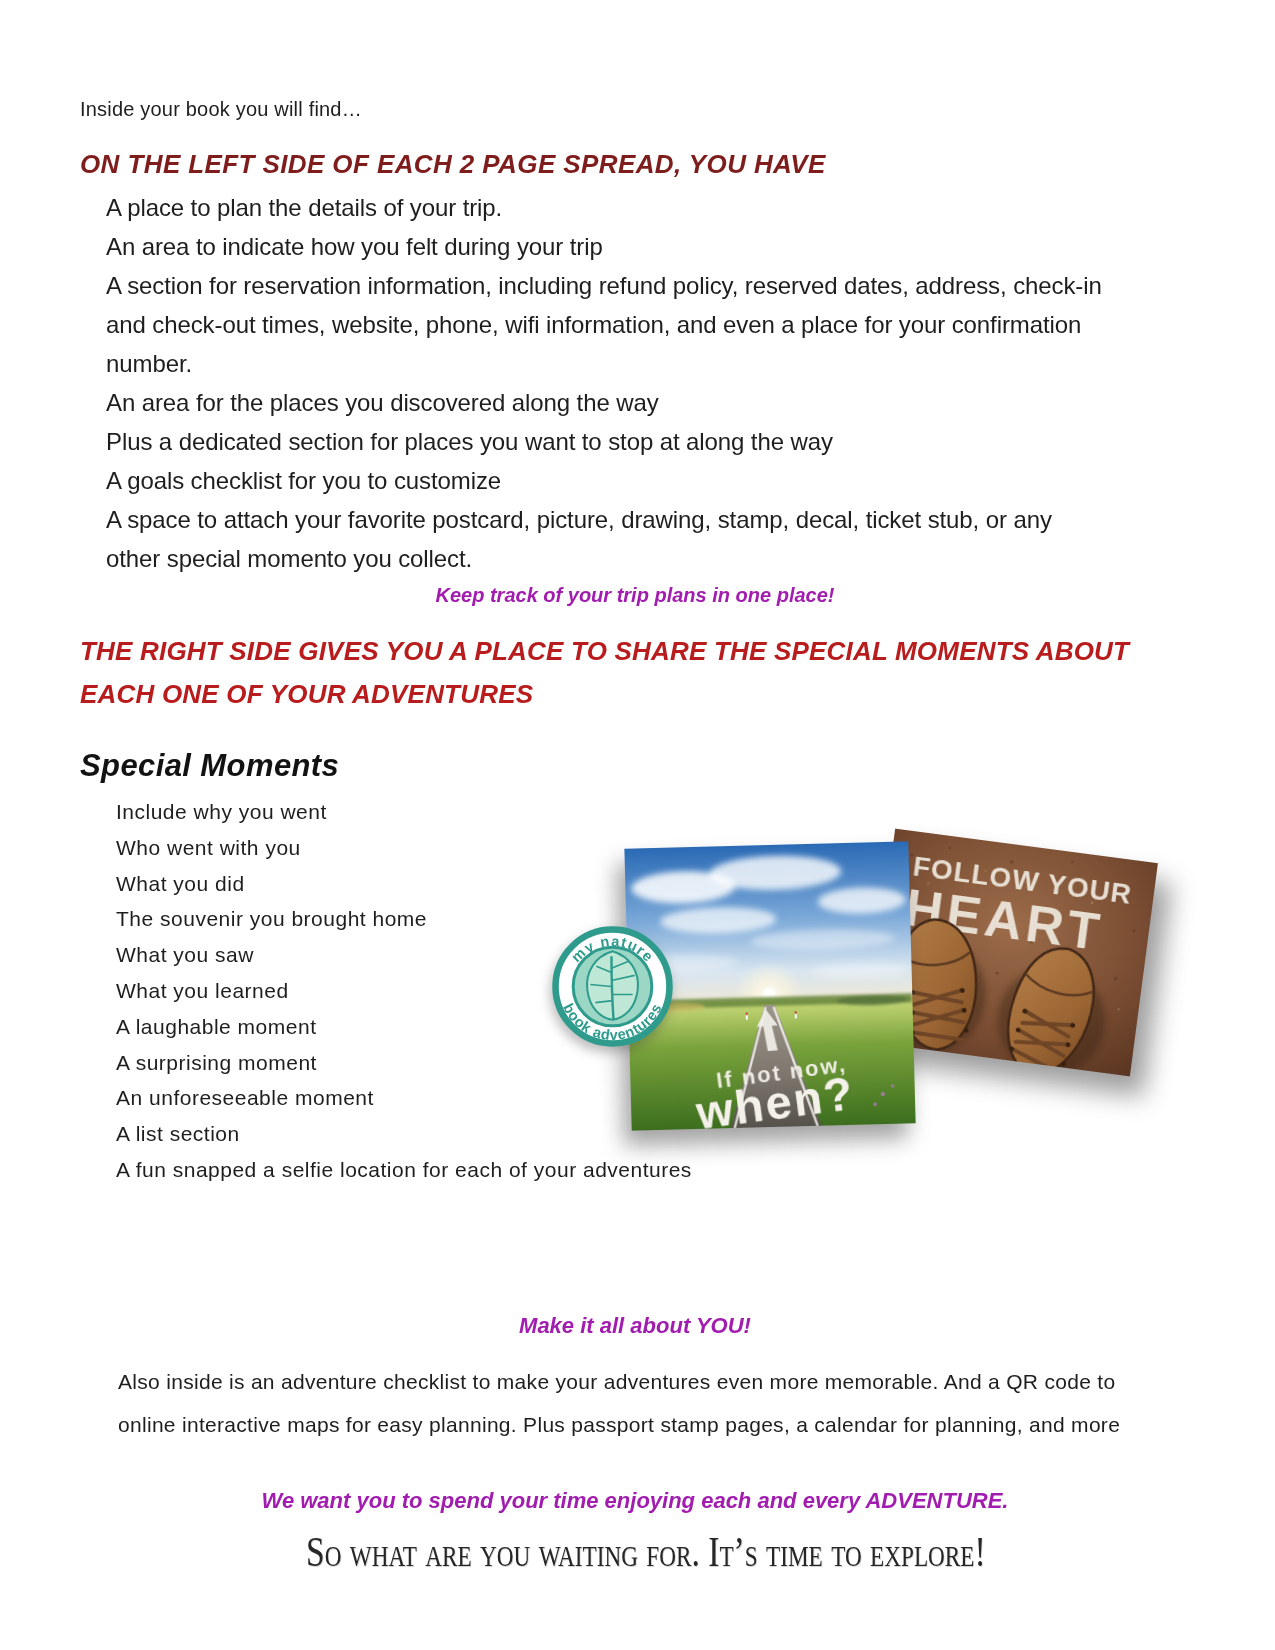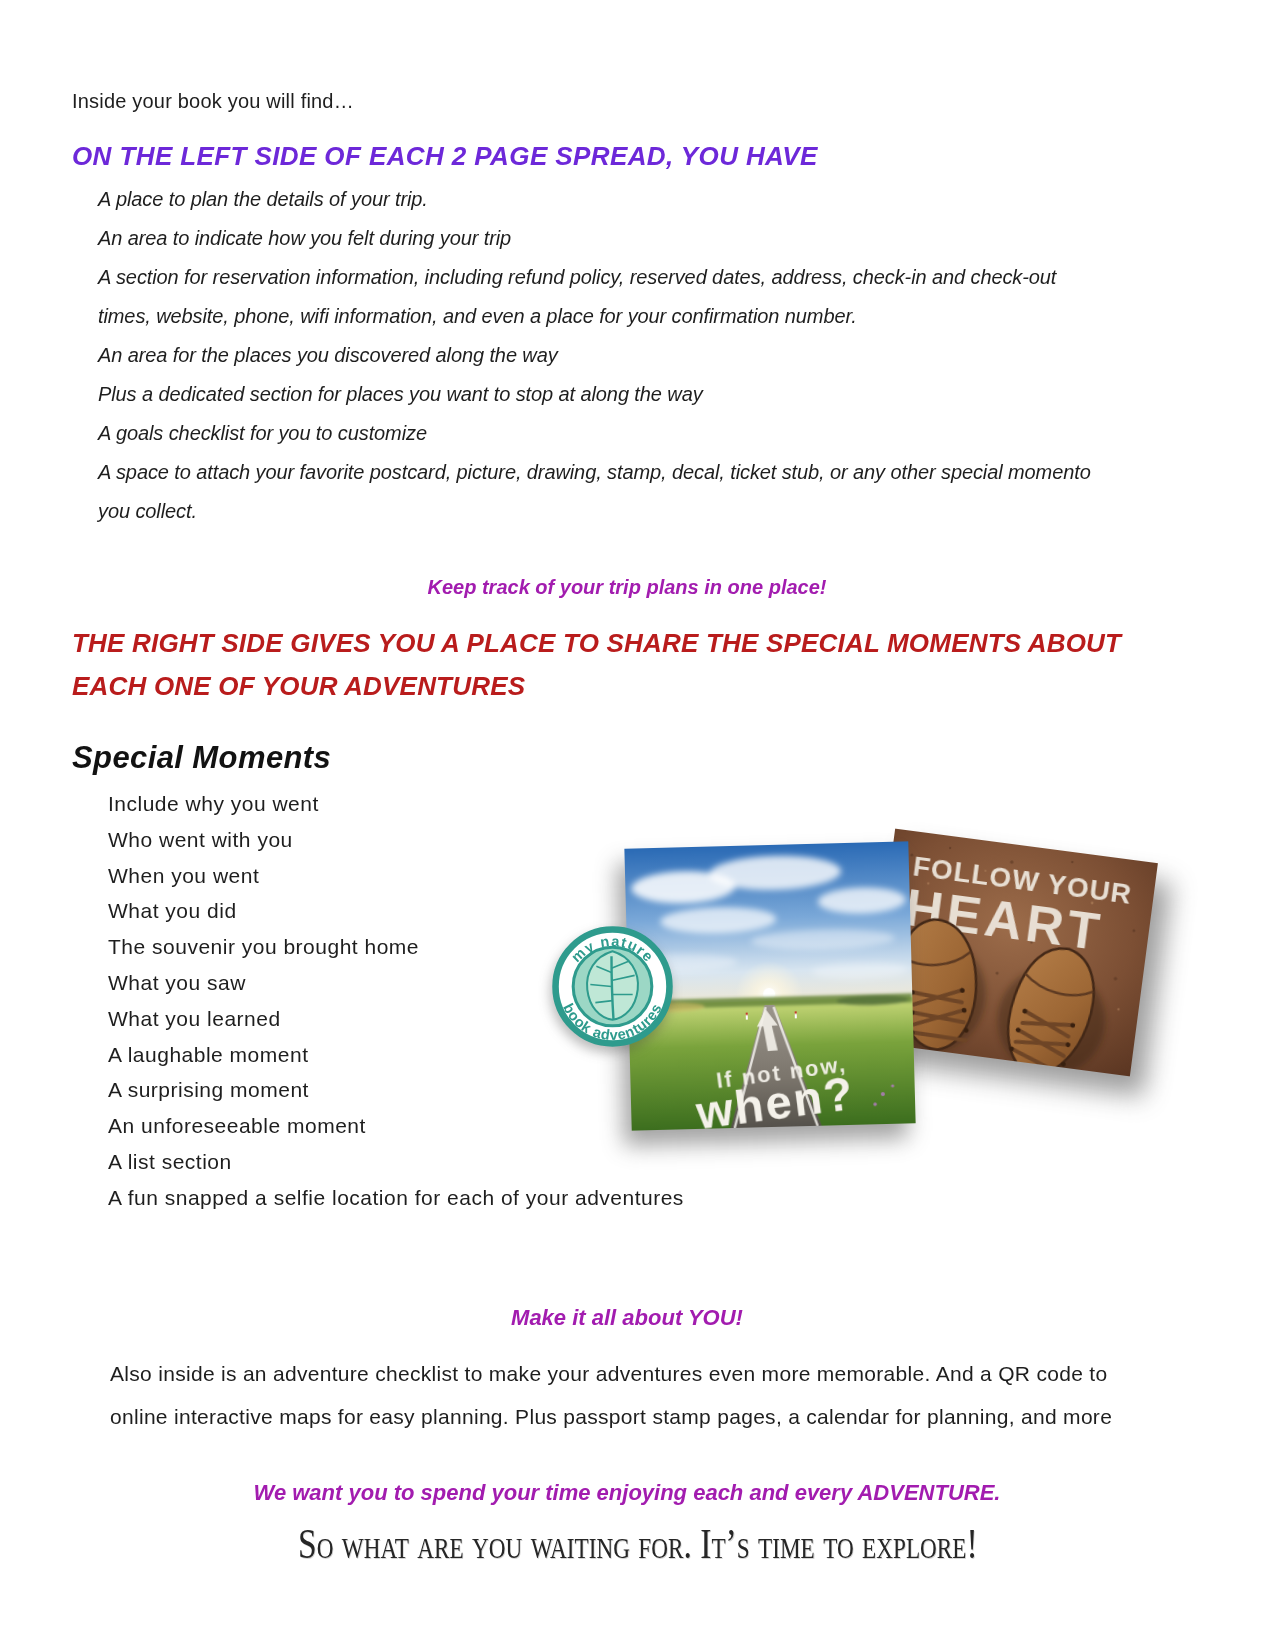--- a/index.html
+++ b/index.html
@@ -1,25 +1,25 @@
 <!DOCTYPE html>
 <html><head>
 <meta charset="utf-8">
 <style>
   html,body { margin:0; padding:0; background:#ffffff; }
   .page {
     position:relative; width:1275px; height:1650px; background:#ffffff;
     font-family:"Liberation Sans", sans-serif; color:#1e1e1e; overflow:hidden;
   }
-  .page p, .page h1, .page h2, .page h3, .page ul { margin:0; padding:0; }
+  .page p, .page h1, .page h2, .page h3, .page ul { margin:8px; padding:0; }
 
   .intro   { position:absolute; top:90px;  left:72px; font-size:20px; letter-spacing:.2px; }
-  .h1      { position:absolute; top:141px; left:72px; font-size:26px; font-weight:bold; font-style:italic; letter-spacing:.4px; color:#6d28d9; }
+  .h1      { position:absolute; top:141px; left:72px; font-size:26px; font-weight:bold; font-style:italic; letter-spacing:.4px; color:#7f1d1d; }
   .list1   { position:absolute; top:180px; left:98px; width:1005px; list-style:none;
-             font-size:20px; line-height:39px; letter-spacing:-.1px;font-style:italic; }
+             font-size:24px; line-height:39px; letter-spacing:-.1px; }
   .tag     { position:absolute; left:72px; width:1110px; text-align:center; font-weight:bold; font-style:italic; color:#a21caf; }
   .tag1    { top:576px;  font-size:20px; }
   .h2      { position:absolute; top:622px; left:72px; width:1125px; font-size:26px; font-weight:bold; font-style:italic; line-height:43px; letter-spacing:.2px; color:#b91c1c; }
   .h3      { position:absolute; top:740px; left:72px; font-size:31px; font-weight:bold; font-style:italic; letter-spacing:.4px; color:#121212; }
   .list2   { position:absolute; top:786px; left:108px; width:600px; list-style:none;
              font-size:21px; line-height:35.8px; letter-spacing:.5px; }
   .tag2    { top:1305px; font-size:22px; }
   .para    { position:absolute; top:1352px; left:110px; width:1035px; font-size:21px; line-height:43px; letter-spacing:.3px; }
   .tag3    { top:1480px; font-size:22px; }
   .cta     { position:absolute; top:1520px; left:0; width:1275px; text-align:center;
@@ -58,21 +58,20 @@
 
   <p class="tag tag1">Keep track of your trip plans in one place!</p>
 
   <h2 class="h2">THE RIGHT SIDE GIVES YOU A PLACE TO SHARE THE SPECIAL MOMENTS ABOUT EACH ONE OF YOUR ADVENTURES</h2>
 
   <h3 class="h3">Special Moments</h3>
 
   <ul class="list2">
       <li>Include why you went</li>
       <li>Who went with you</li>
-      <li>When you went</li>
       <li>What you did</li>
       <li>The souvenir you brought home</li>
       <li>What you saw</li>
       <li>What you learned</li>
       <li>A laughable moment</li>
       <li>A surprising moment</li>
       <li>An unforeseeable moment</li>
       <li>A list section</li>
       <li>A fun snapped a selfie location for each of your adventures</li>
     </ul>

